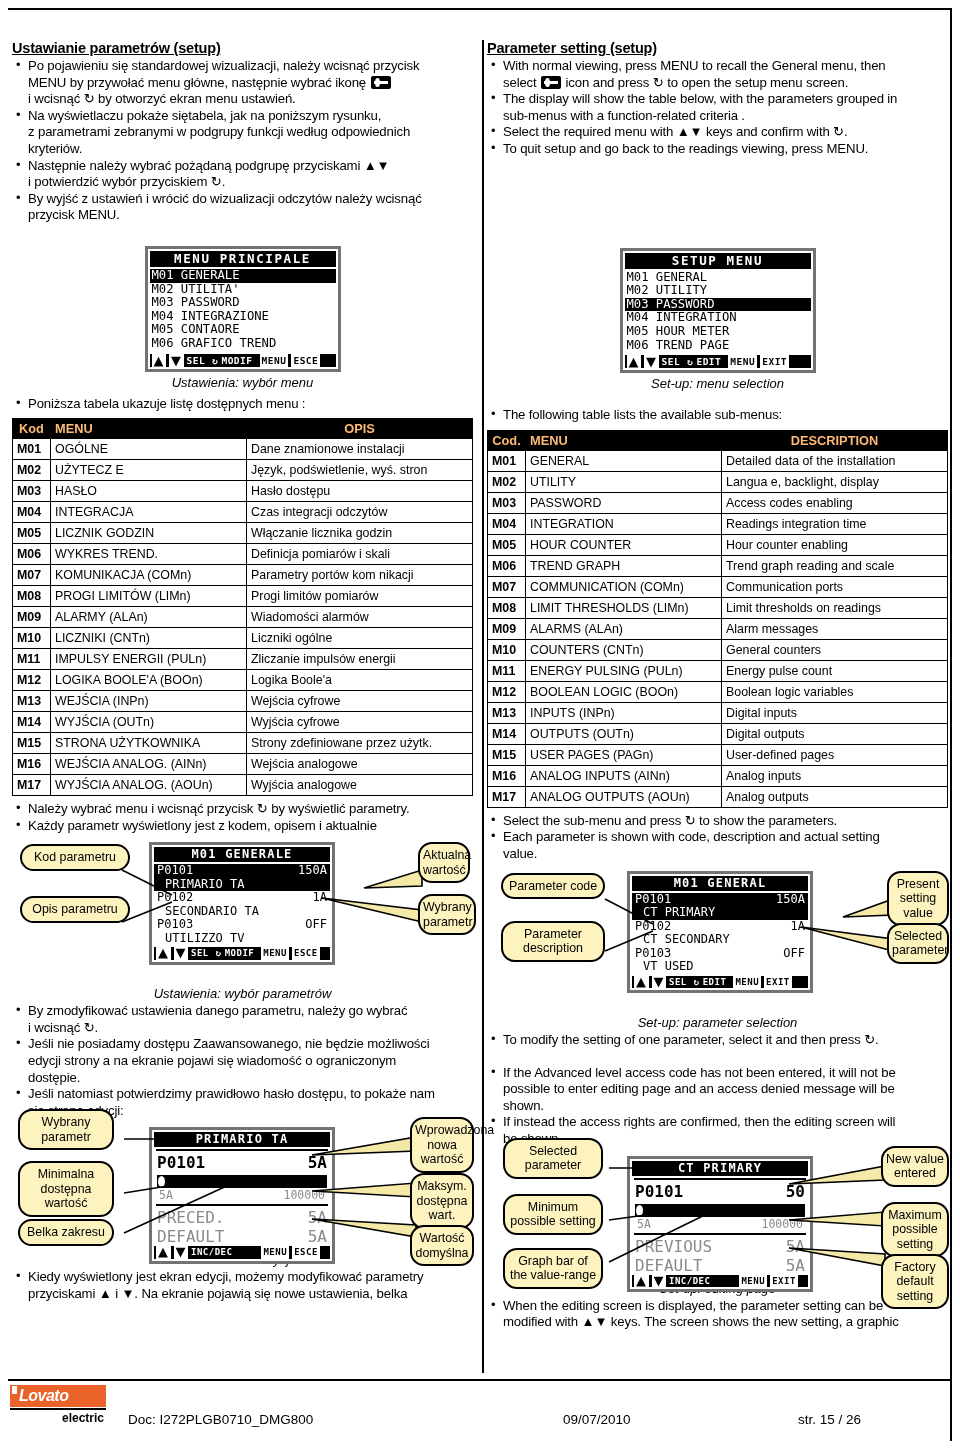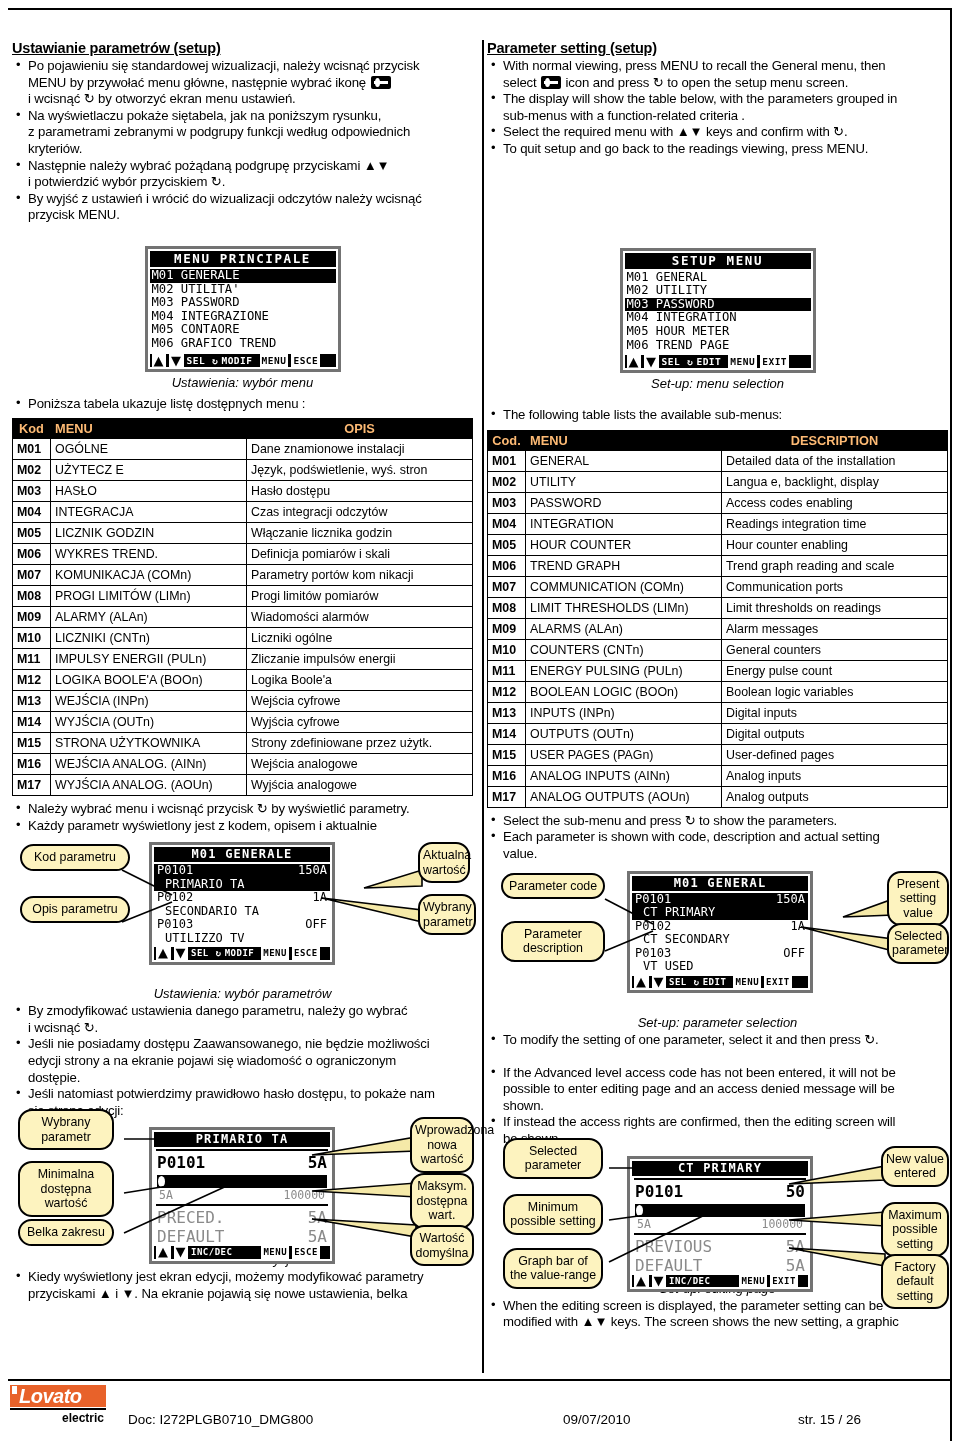--- a/index.html
+++ b/index.html
@@ -208,21 +208,21 @@
   }
   .footer-rule { position:absolute; left:0; right:0; top:0; height:2px; background:#000; }
   .logo {
     position:absolute; left:2px; top:6px;
     width: 96px;
   }
   .logo-top {
     background:#e8622a;
     color:#fff;
     font-weight:bold;
-    font-size:20px;
+    font-size:16px;
     line-height:22px;
     padding-left: 9px;
     font-style: italic;
     letter-spacing: -0.5px;
   }
   .logo-tick {
     position:absolute; left:2px; top:1px; width:5px; height:8px; background:#fff;
   }
   .logo-bot {
     text-align:right;

